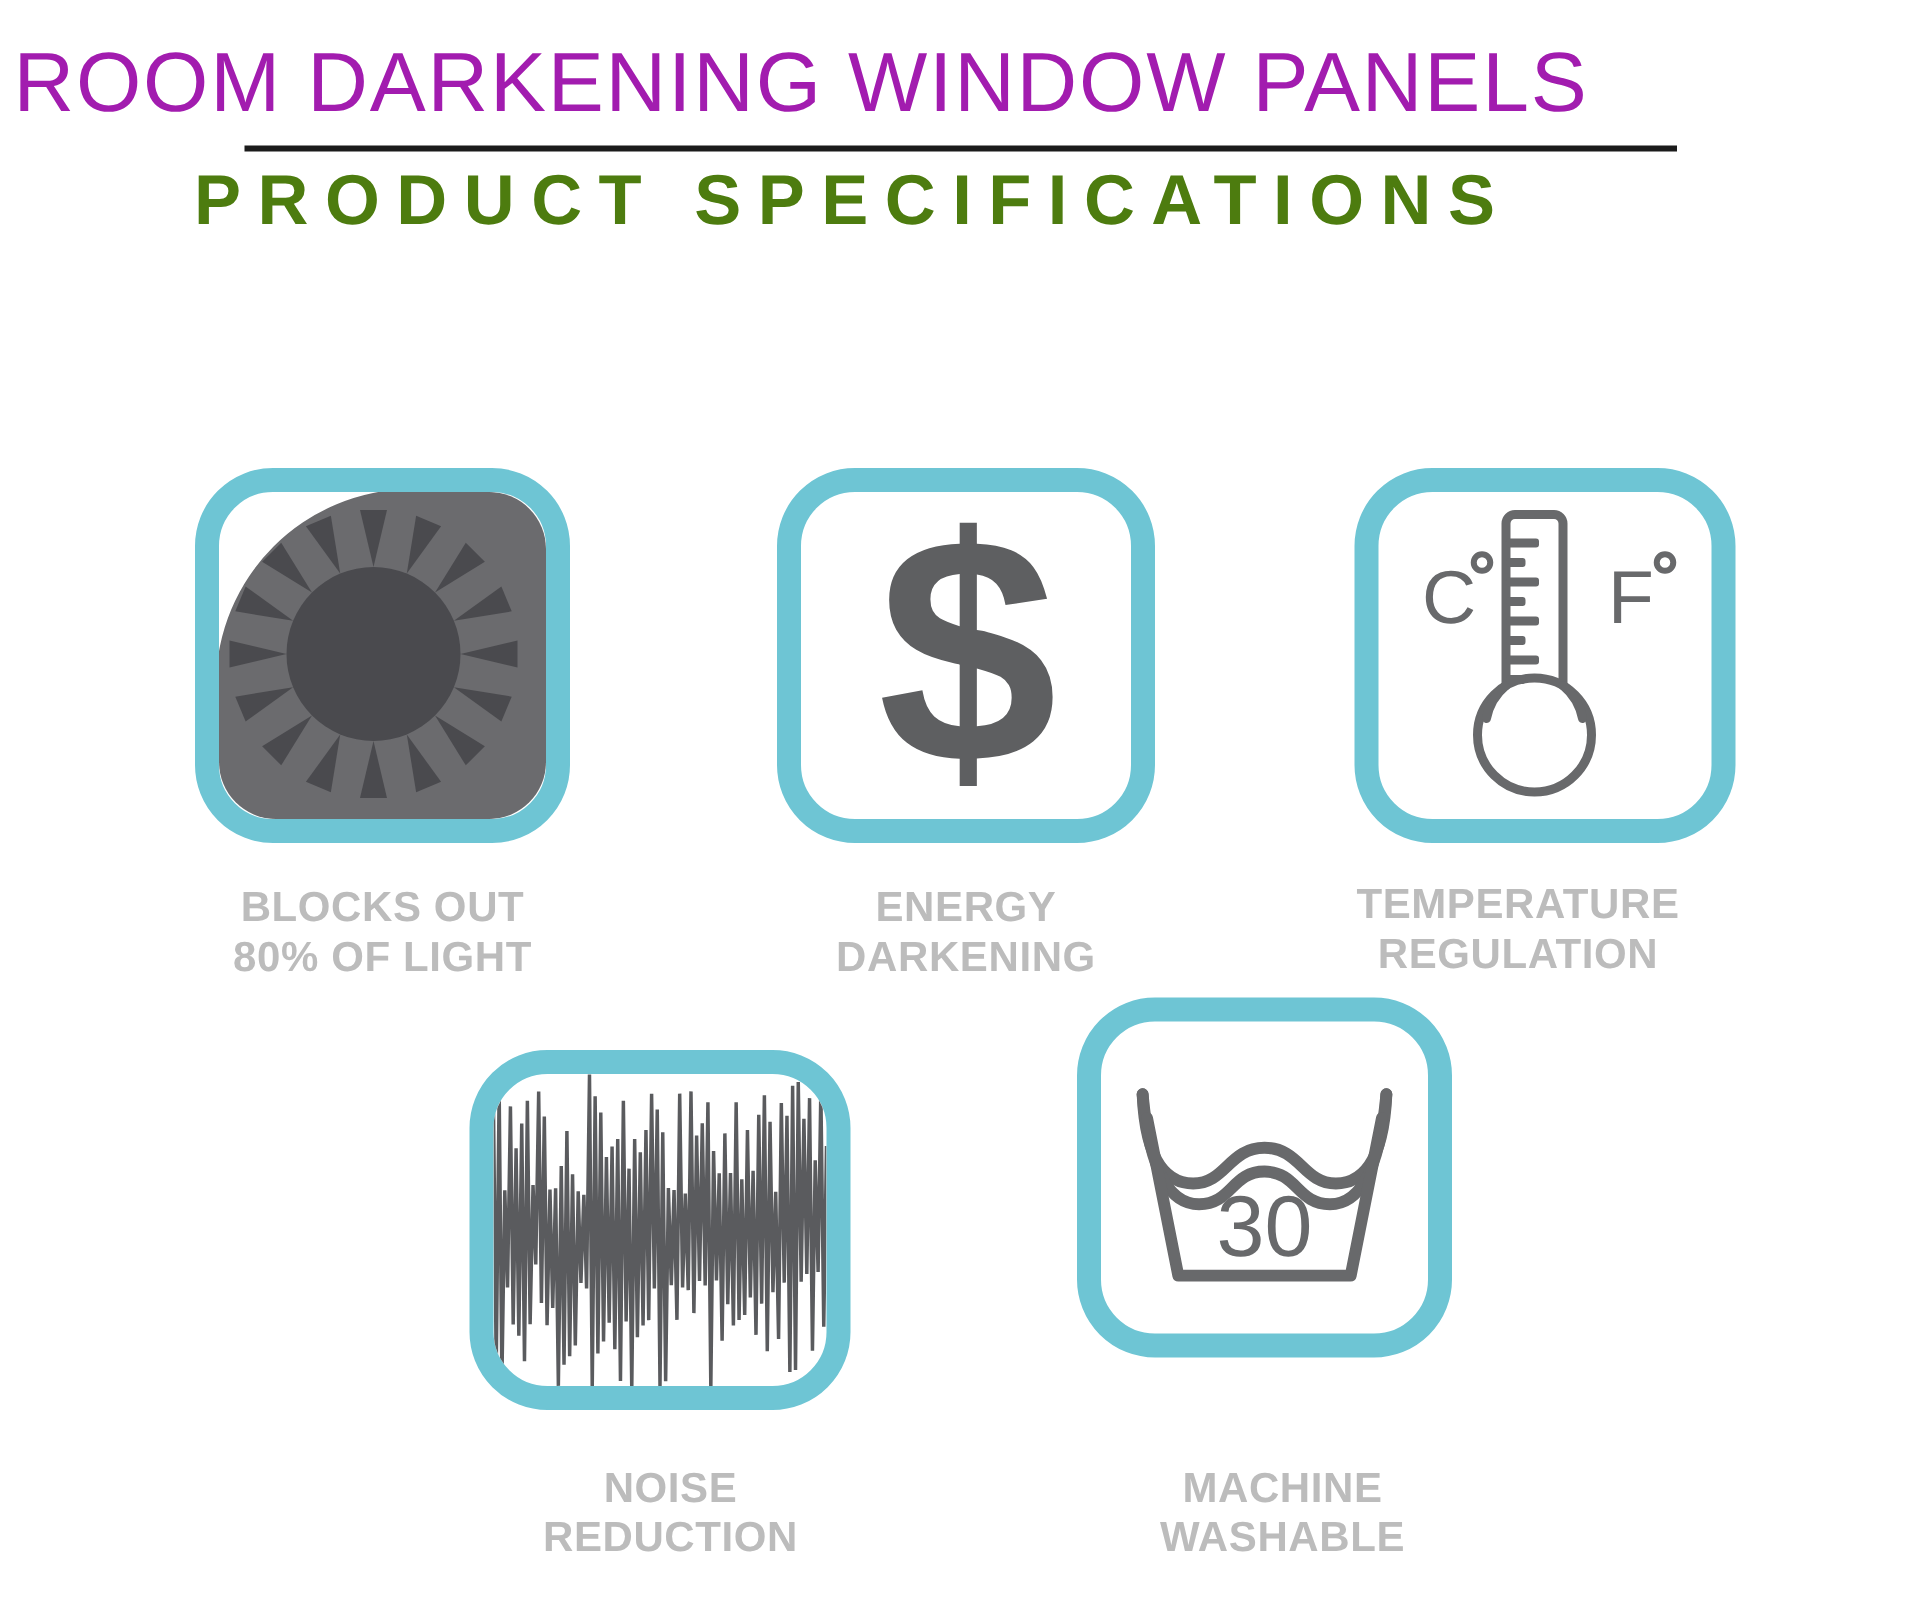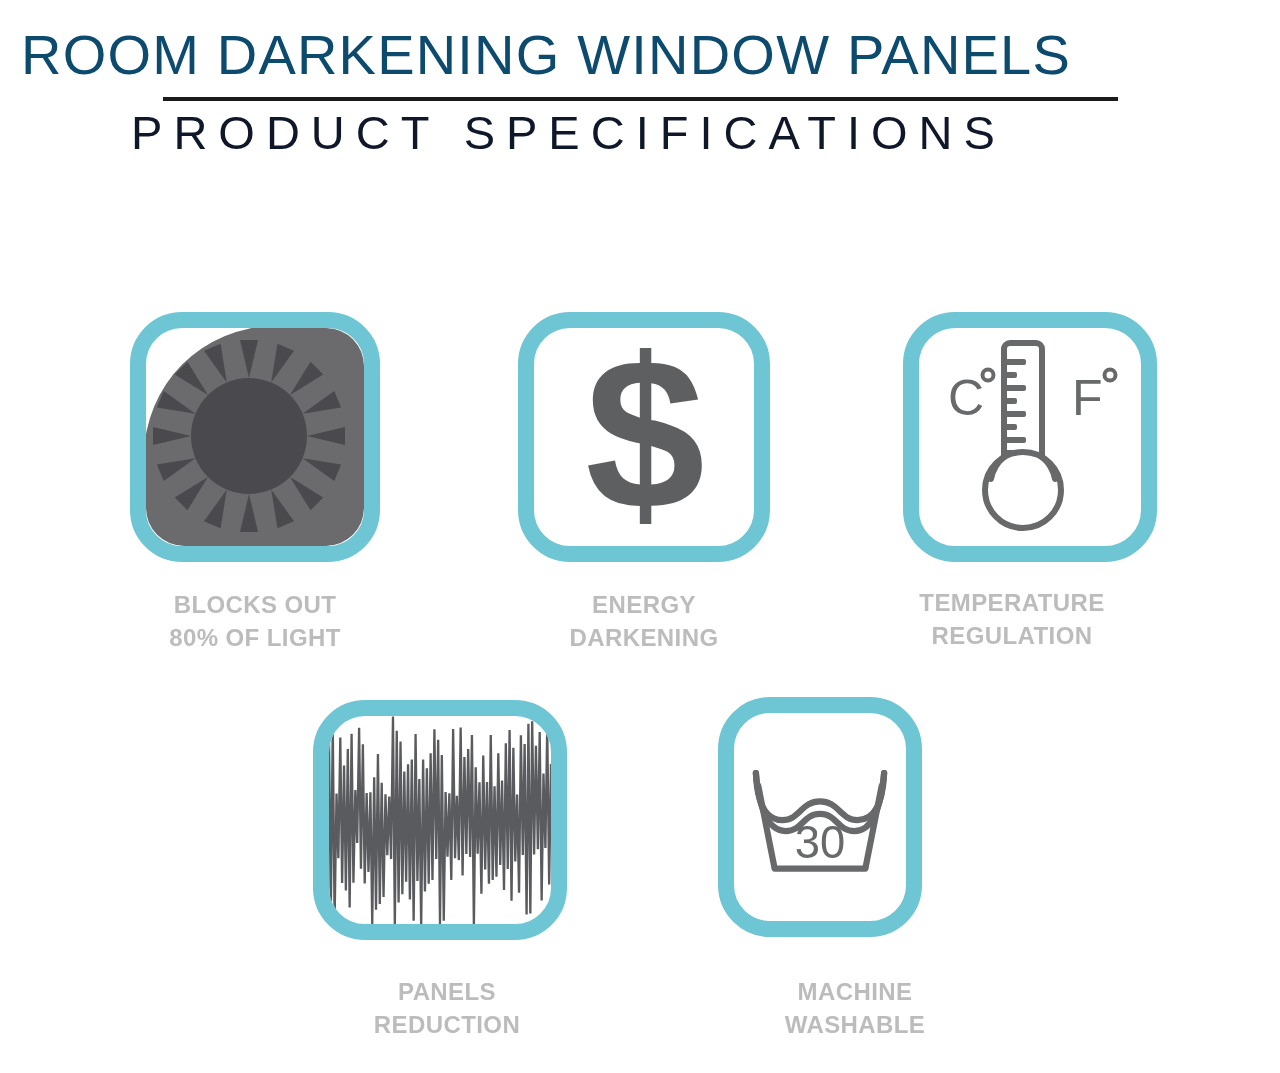--- a/index.html
+++ b/index.html
@@ -20,47 +20,47 @@
   
   .header {
     position: absolute;
     left: 0;
     top: 0;
     width: 1280px;
     text-align: center;
   }
   .title-main {
     position: absolute;
-    left: 12px;
+    left: 0;
     top: 26px;
     width: 1068px;
     font-size: 56px;
     font-weight: 400;
     letter-spacing: 1.2px;
-    color: #0c4a6e;
+    color: #a21caf;
     white-space: nowrap;
     line-height: 1.05;
   }
   .title-rule {
     position: absolute;
     left: 163px;
     top: 97px;
     width: 955px;
     height: 4px;
     background: #1b1b1b;
   }
   .title-sub {
     position: absolute;
     left: 0;
     top: 106px;
     width: 1126px;
     font-size: 47px;
-    font-weight: 400;
+    font-weight: 700;
     letter-spacing: 11px;
-    color: #0f172a;
+    color: #4d7c0f;
     white-space: nowrap;
     line-height: 1.15;
     text-indent: 11px;
   }
 
   
   .grid {
     position: absolute;
     left: 0;
     top: 0;
@@ -84,21 +84,21 @@
     position: absolute;
     left: 0; top: 0; right: 0; bottom: 0;
     display: flex;
     align-items: center;
     justify-content: center;
   }
 
   .caption {
     position: absolute;
     text-align: center;
-    font-size: 24px;
+    font-size: 28px;
     font-weight: 600;
     letter-spacing: 0.4px;
     color: #bcbcbc;
     line-height: 33px;
     white-space: pre-line;
   }
 
   
   #cell-blocks-light .tile { left: 130px; top: 312px; width: 250px; height: 250px; }
   #cell-blocks-light .caption { left: 55px; top: 588px; width: 400px; }
@@ -109,21 +109,21 @@
 
   
   #cell-temperature .tile { left: 903px; top: 312px; width: 254px; height: 250px; }
   #cell-temperature .caption { left: 812px; top: 586px; width: 400px; }
 
   
   #cell-noise .tile { left: 313px; top: 700px; width: 254px; height: 240px; }
   #cell-noise .caption { left: 247px; top: 975px; width: 400px; }
 
   
-  #cell-washable .tile { left: 718px; top: 697px; width: 204px; height: 240px; }
+  #cell-washable .tile { left: 718px; top: 665px; width: 250px; height: 240px; }
   #cell-washable .caption { left: 655px; top: 975px; width: 400px; text-align: center; }
 
   
   .dark-fill {
     position: absolute;
     left: 0; top: 0;
     width: 100%; height: 100%;
   }
 
   
@@ -244,21 +244,21 @@
   </div>
 
   <div class="cell" id="cell-noise">
     <div class="tile">
       <div class="tile-inner">
         <svg viewBox="0 0 230 215" width="230" height="215" preserveAspectRatio="none" aria-hidden="true">
           <polyline id="noise-wave" fill="none" stroke="#5a5b5e" stroke-width="2.4" stroke-linejoin="miter" points="0.0,25.5 1.9,199.0 3.9,12.2 5.8,207.6 7.8,80.6 9.7,145.3 11.7,24.6 13.6,170.0 15.6,52.5 17.5,177.5 19.5,36.0 21.4,194.5 23.4,20.8 25.3,169.8 27.3,77.1 29.2,129.9 31.2,14.7 33.1,155.7 35.1,31.3 37.0,170.5 39.0,80.1 40.9,158.9 42.9,79.2 44.8,210.9 46.8,64.3 48.7,196.8 50.7,41.0 52.6,191.1 54.6,69.8 56.5,183.9 58.5,81.2 60.4,142.3 62.4,83.5 64.3,145.9 66.3,3.4 68.2,213.0 70.2,17.8 72.1,189.4 74.1,28.6 76.0,181.3 78.0,58.4 79.9,168.8 81.9,51.3 83.8,186.5 85.8,46.4 87.7,207.7 89.7,20.9 91.6,168.0 93.6,66.1 95.5,213.0 97.5,46.4 99.4,178.4 101.4,55.2 103.3,170.7 105.3,40.3 107.2,167.1 109.2,16.2 111.1,145.9 113.1,26.7 115.0,211.1 116.9,41.9 118.9,207.8 120.8,79.0 122.8,143.8 124.7,80.3 126.7,166.9 128.6,16.1 130.6,145.3 132.5,82.7 134.5,147.1 136.4,14.6 138.4,162.4 140.3,44.0 142.3,141.0 144.2,35.9 146.2,143.9 148.1,21.9 150.1,213.0 152.0,54.3 154.0,140.7 155.9,69.2 157.9,180.8 159.8,42.6 161.8,156.4 163.7,69.1 165.7,170.7 167.6,21.9 169.6,167.0 171.5,73.2 173.5,163.7 175.4,40.3 177.4,152.0 179.3,67.6 181.3,176.9 183.2,30.2 185.2,156.1 187.1,17.1 189.1,187.8 191.0,34.8 193.0,148.4 194.9,81.6 196.9,179.7 198.8,22.3 200.8,142.1 202.7,30.9 204.7,201.6 206.6,10.8 208.6,200.4 210.5,8.3 212.5,141.4 214.4,32.8 216.4,136.3 218.3,19.1 220.3,187.5 222.2,60.5 224.2,135.0 226.1,13.3 228.1,171.5 230.0,51.0"></polyline>
         </svg>
       </div>
     </div>
-    <div class="caption">PANELS
+    <div class="caption">NOISE
 REDUCTION</div>
   </div>
 
   <div class="cell" id="cell-washable">
     <div class="tile">
       <div class="tile-inner">
         <svg viewBox="0 0 220 200" width="220" height="200" aria-hidden="true">
           <g fill="none" stroke="#68696b" stroke-width="8" stroke-linecap="round" stroke-linejoin="round">
 
             <path d="M28,44

